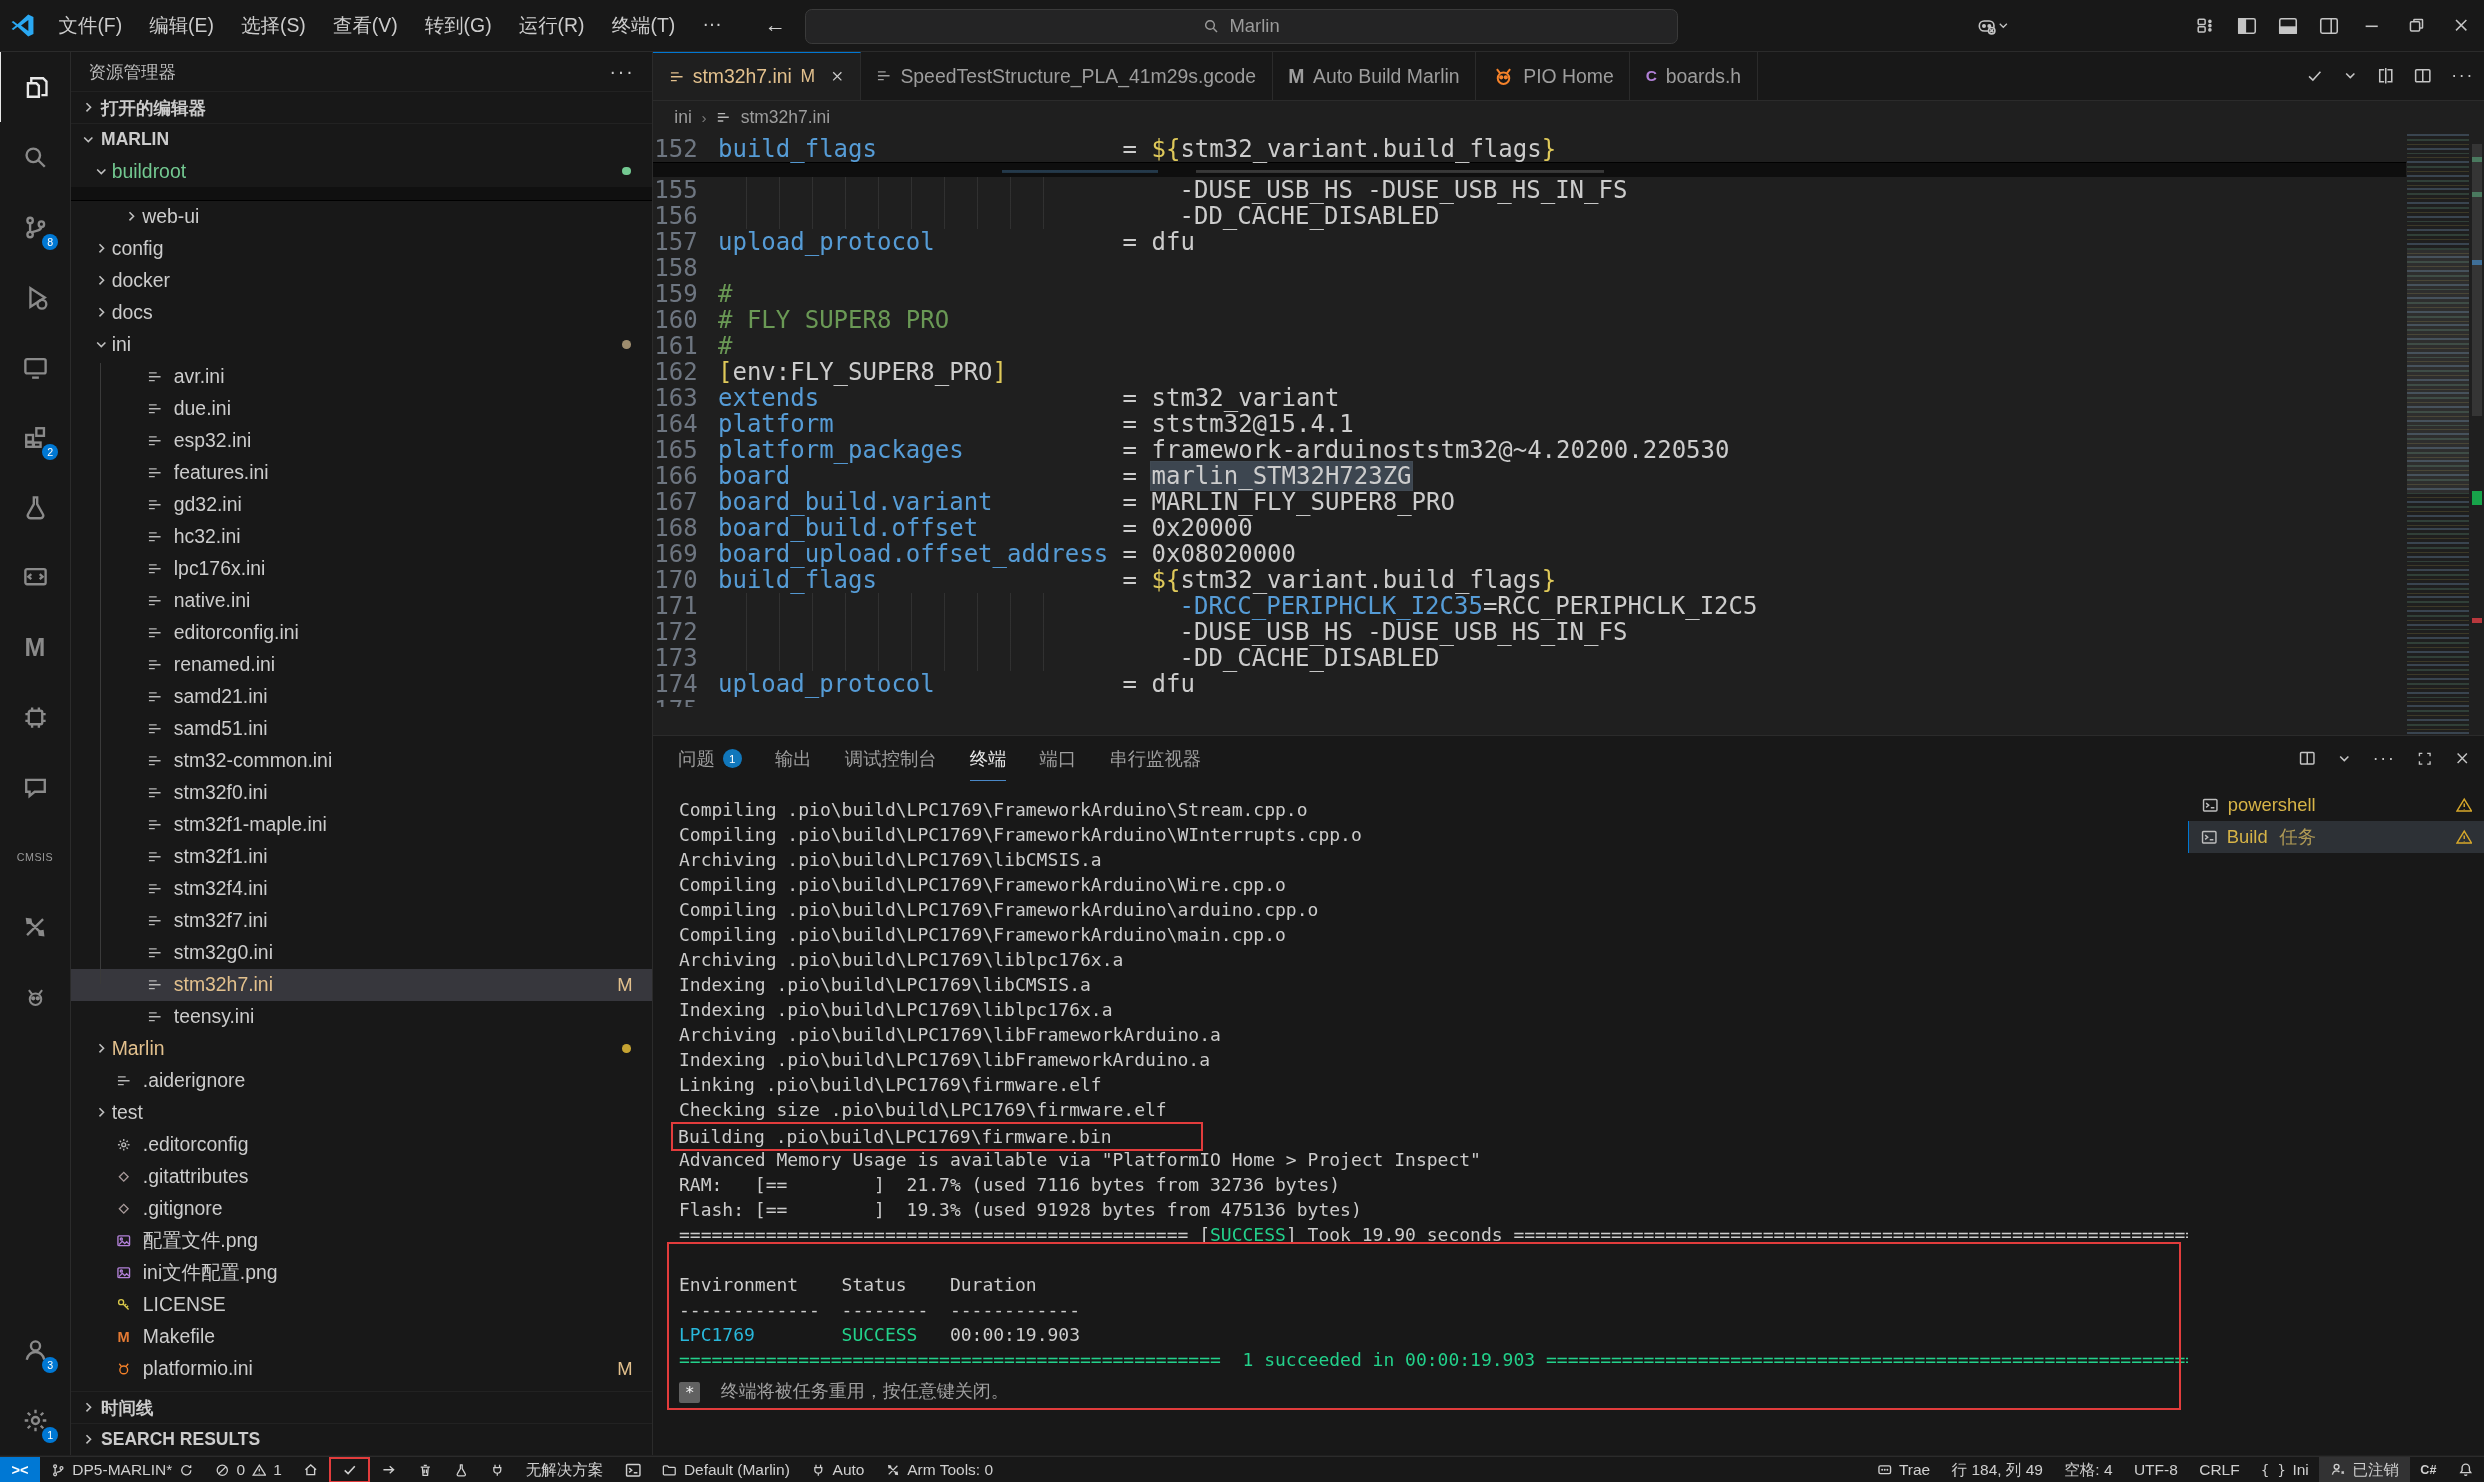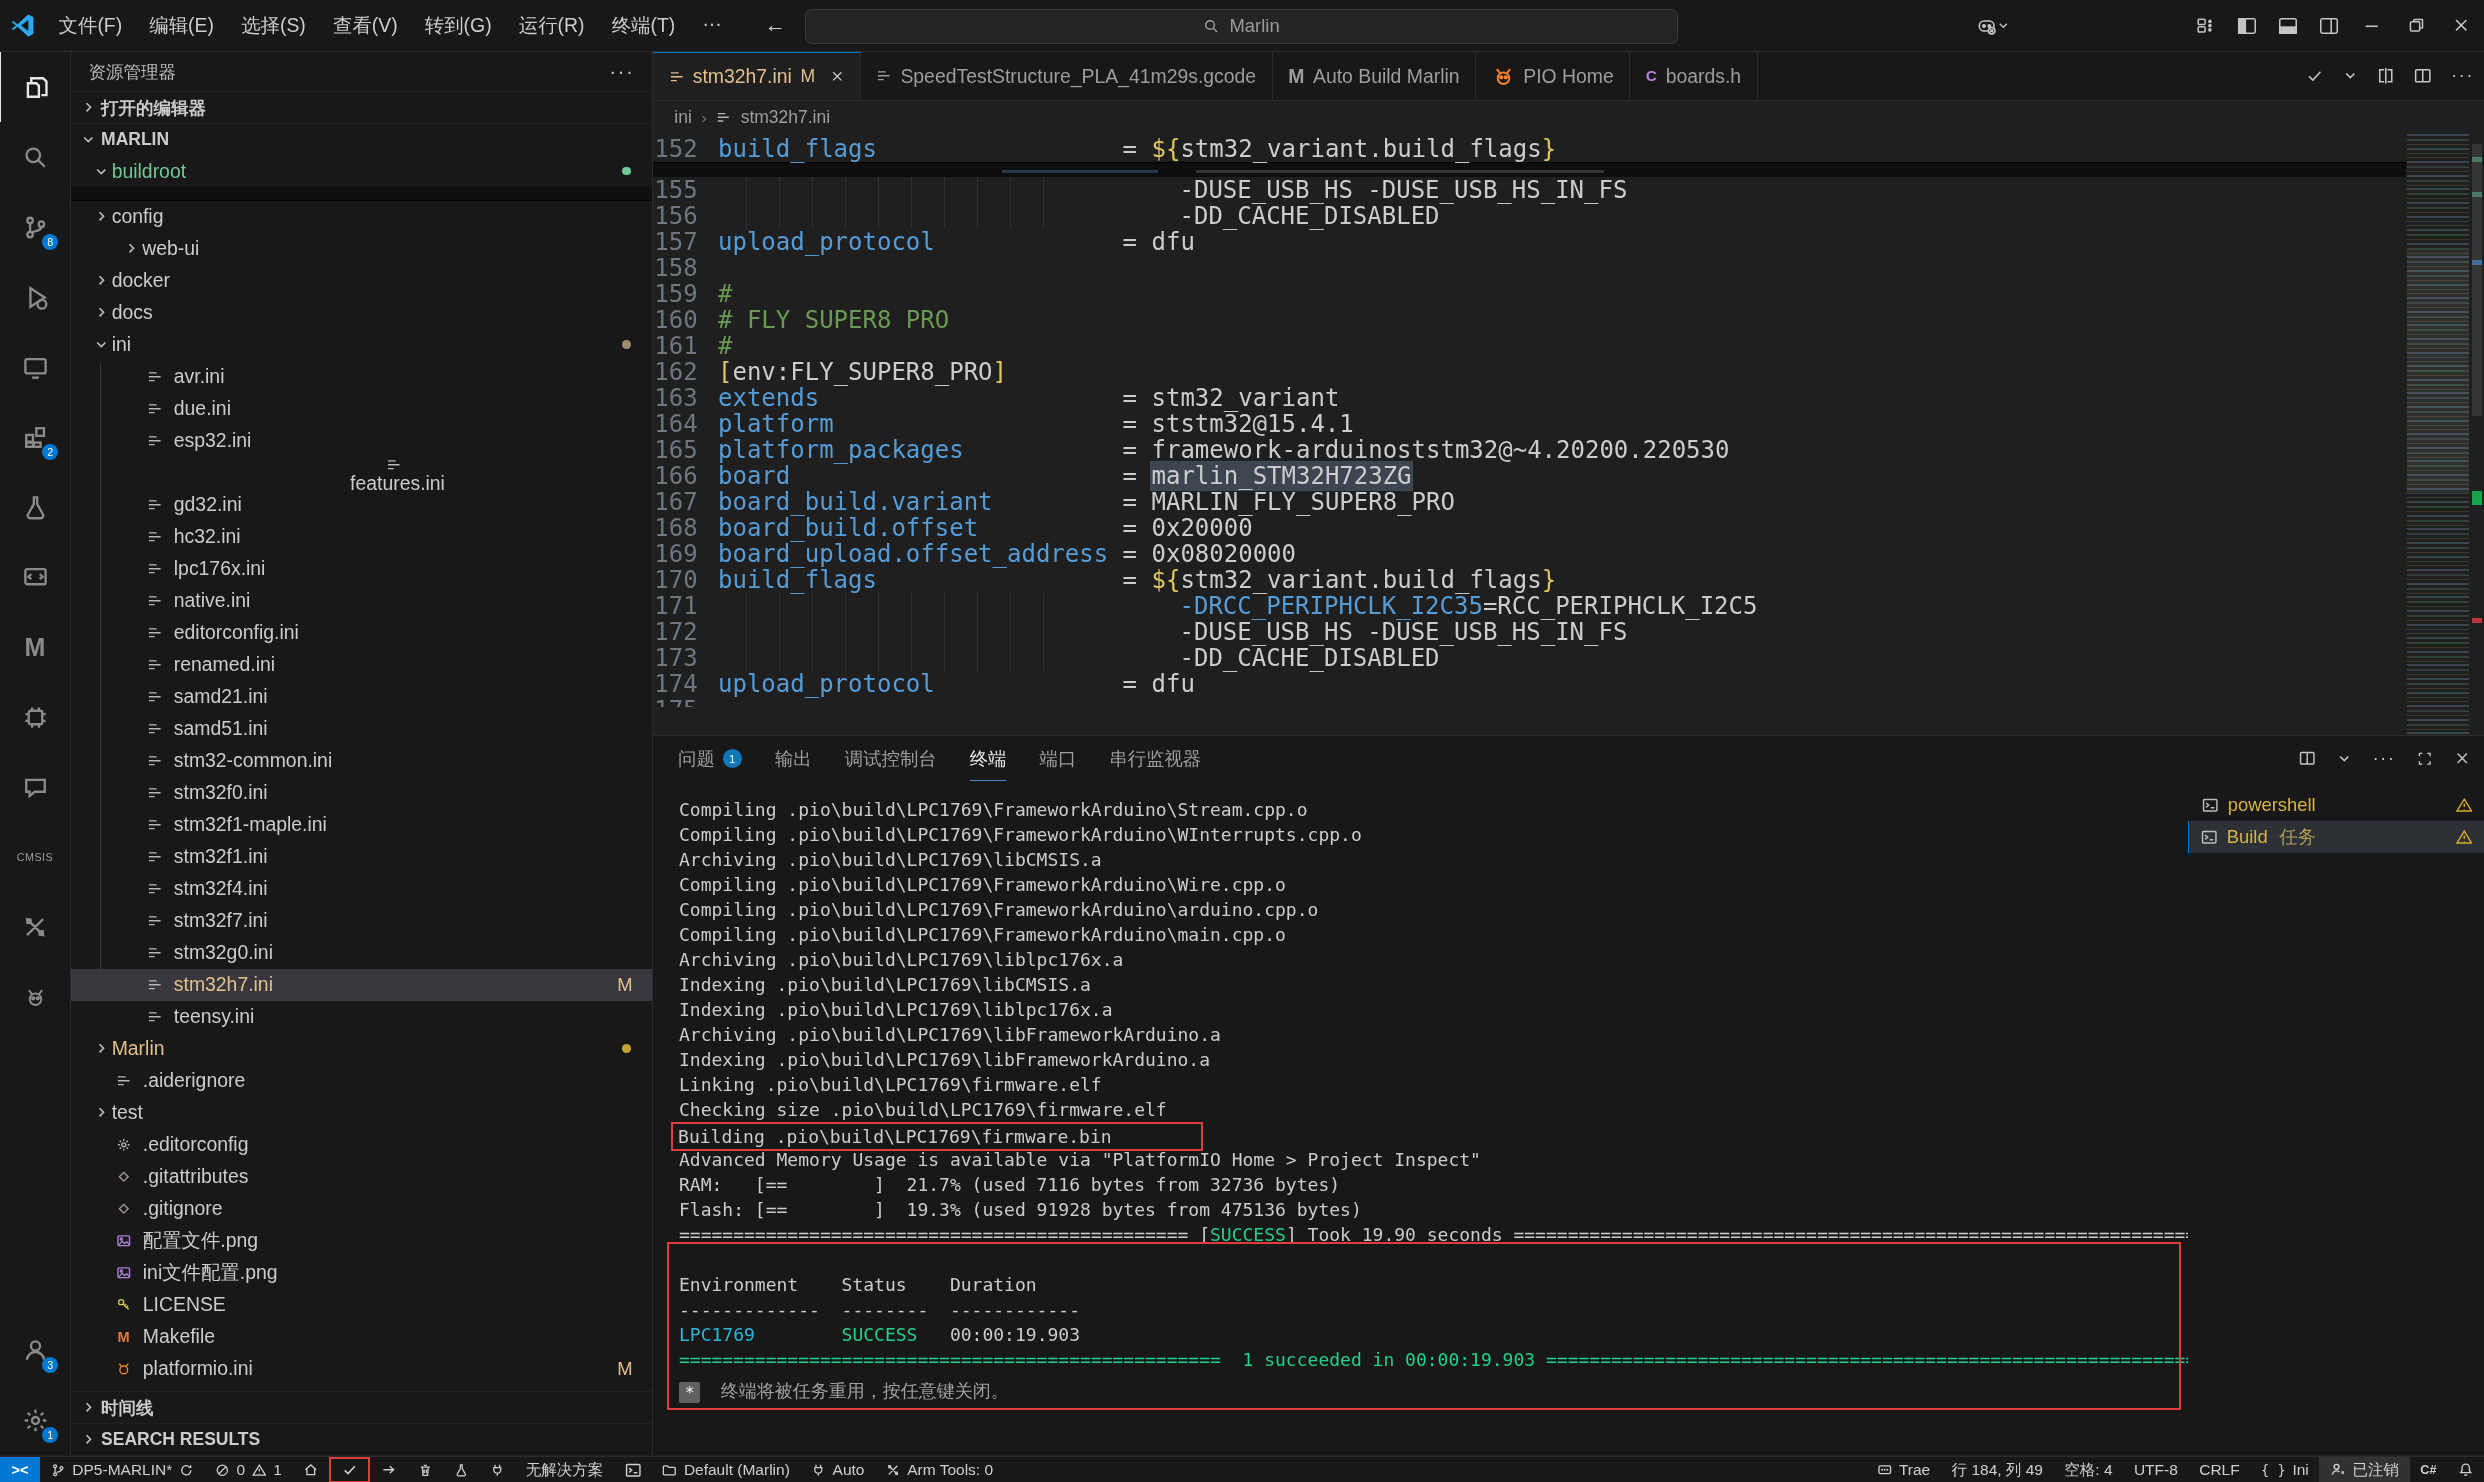--- a/index.html
+++ b/index.html
@@ -384,38 +384,38 @@
             <span class="chev" style="display: inline-flex;">
               <svg width="14.6" height="14.6" viewBox="0 0 16 16" fill="none" stroke="currentColor" stroke-width="1.7">
                 <path d="M3.5 6 8 10.5 12.5 6"></path>
               </svg>
             </span>
             <span class="lbl c-green">buildroot</span>
             <span class="spacer"></span>
             <span class="gitdot" style="background: rgb(115, 201, 145);"></span>
           </div>
           <div class="torn-row"></div>
+          <div class="trow" style="padding-left: 50px;">
+            <span class="chev" style="display: inline-flex;">
+              <svg width="14.6" height="14.6" viewBox="0 0 16 16" fill="none" stroke="currentColor" stroke-width="1.7">
+                <path d="M6 3.5 10.5 8 6 12.5"></path>
+              </svg>
+            </span>
+            <span class="lbl">web-ui</span>
+            <span class="spacer"></span>
+          </div>
           <div class="trow" style="padding-left: 19.4px;">
             <span class="chev" style="display: inline-flex;">
               <svg width="14.6" height="14.6" viewBox="0 0 16 16" fill="none" stroke="currentColor" stroke-width="1.7">
                 <path d="M6 3.5 10.5 8 6 12.5"></path>
               </svg>
             </span>
             <span class="lbl">config</span>
             <span class="spacer"></span>
           </div>
-          <div class="trow" style="padding-left: 50px;">
-            <span class="chev" style="display: inline-flex;">
-              <svg width="14.6" height="14.6" viewBox="0 0 16 16" fill="none" stroke="currentColor" stroke-width="1.7">
-                <path d="M6 3.5 10.5 8 6 12.5"></path>
-              </svg>
-            </span>
-            <span class="lbl">web-ui</span>
-            <span class="spacer"></span>
-          </div>
           <div class="trow" style="padding-left: 19.4px;">
             <span class="chev" style="display: inline-flex;">
               <svg width="14.6" height="14.6" viewBox="0 0 16 16" fill="none" stroke="currentColor" stroke-width="1.7">
                 <path d="M6 3.5 10.5 8 6 12.5"></path>
               </svg>
             </span>
             <span class="lbl">docker</span>
             <span class="spacer"></span>
           </div>
           <div class="trow" style="padding-left: 19.4px;">
@@ -457,21 +457,21 @@
           </div>
           <div class="trow" style="padding-left: 72px;">
             <span class="ficon" style="display: inline-flex;">
               <svg width="15.5" height="15.5" viewBox="0 0 16 16" fill="none" stroke="currentColor" stroke-width="1.4">
                 <path d="M2 4h8M2 8h12M2 12h6"></path>
               </svg>
             </span>
             <span class="lbl">esp32.ini</span>
             <span class="spacer"></span>
           </div>
-          <div class="trow" style="padding-left: 72px; flex-direction: column;">
+          <div class="trow" style="padding-left: 72px;">
             <span class="ficon" style="display: inline-flex;">
               <svg width="15.5" height="15.5" viewBox="0 0 16 16" fill="none" stroke="currentColor" stroke-width="1.4">
                 <path d="M2 4h8M2 8h12M2 12h6"></path>
               </svg>
             </span>
             <span class="lbl">features.ini</span>
             <span class="spacer"></span>
           </div>
           <div class="trow" style="padding-left: 72px;">
             <span class="ficon" style="display: inline-flex;">

